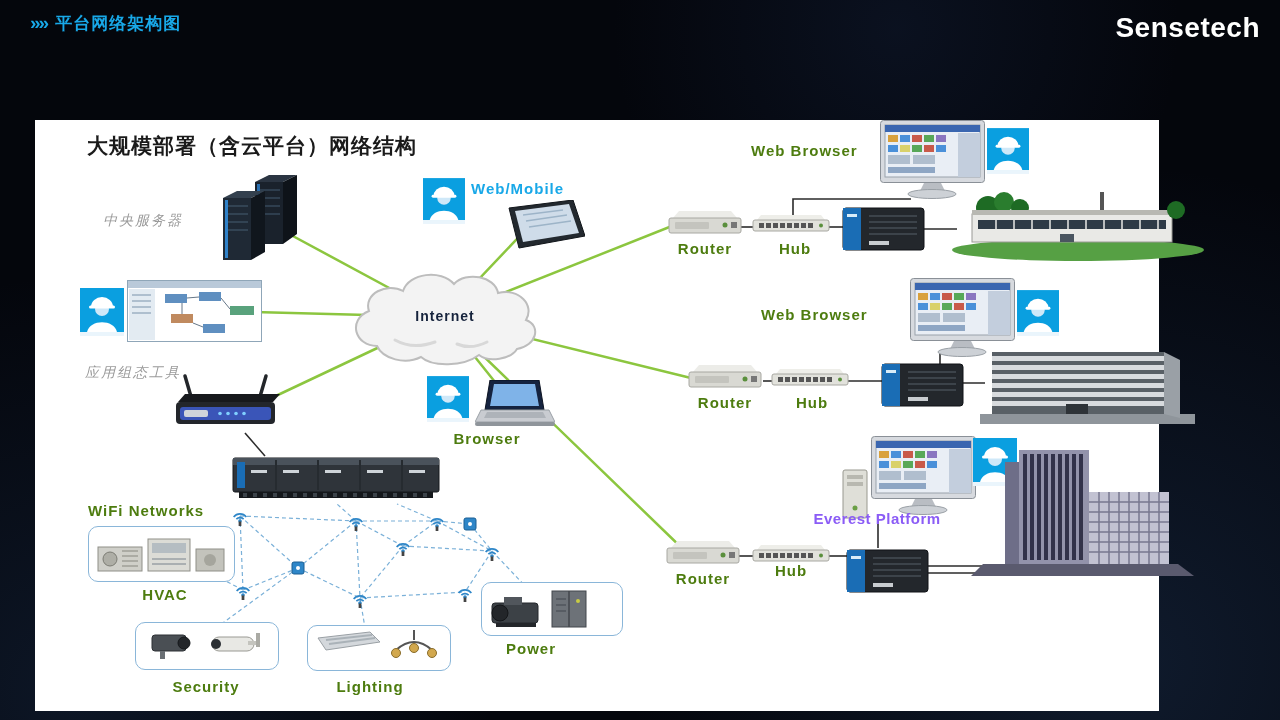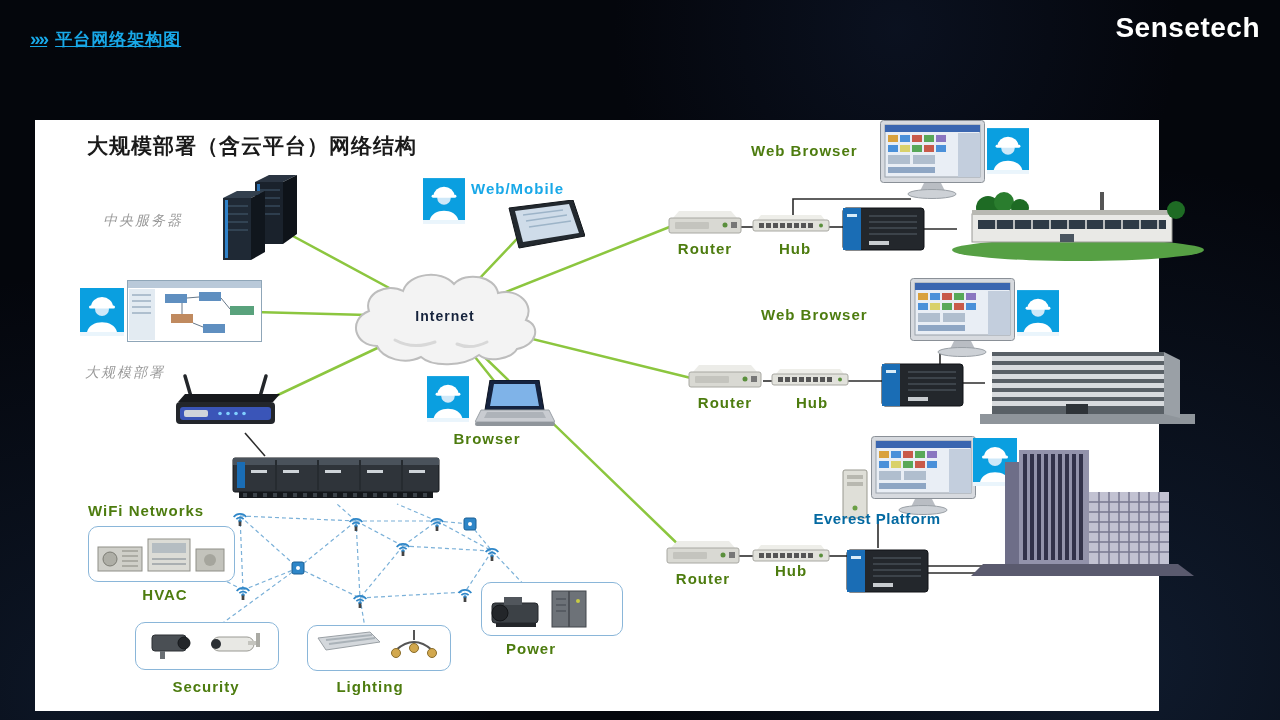--- a/index.html
+++ b/index.html
@@ -3,31 +3,31 @@
 <meta charset="utf-8">
 <style>
   html,body{margin:0;padding:0;background:#04060c;}
   .slide{position:relative;width:1280px;height:720px;overflow:hidden;
     font-family:"Liberation Sans","DejaVu Sans",sans-serif;
     background:
       radial-gradient(circle at 88% 92%, rgba(45,80,130,.28), transparent 38%),
       radial-gradient(circle at 6% 96%, rgba(45,80,130,.22), transparent 30%),
       radial-gradient(circle at 70% 4%, rgba(30,50,90,.25), transparent 25%),
       #04060c;}
-  .hdr-title{position:absolute;left:30px;top:28px;color:#18a8e8;font-weight:bold;font-size:17px;letter-spacing:1px;text-decoration:underline;}
+  .hdr-title{position:absolute;left:30px;top:12px;color:#18a8e8;font-weight:bold;font-size:17px;letter-spacing:1px;}
   .hdr-title .arrows{font-size:19px;margin-right:8px;letter-spacing:-2px;}
   .brand{position:absolute;right:20px;top:12px;color:#fff;font-weight:bold;font-size:28px;letter-spacing:.5px;}
   .panel{position:absolute;left:35px;top:120px;width:1124px;height:591px;background:#fff;}
   .panel-title{position:absolute;left:52px;top:12px;font-size:21px;font-weight:bold;color:#1a1a1a;letter-spacing:1px;}
   .dev{position:absolute;line-height:0;}
   .label{position:absolute;font-weight:bold;color:#4d7c0f;font-size:15px;letter-spacing:1px;white-space:nowrap;}
   .label.ctr{text-align:center;}
   .label-cn{position:absolute;color:#9a9a9a;font-size:14px;letter-spacing:2px;white-space:nowrap;font-style:italic;}
   .label-cyan{color:#18a8e8;}
-  .label-teal{color:#0369a1;letter-spacing:.5px;}
+  .label-teal{color:#8b5cf6;letter-spacing:.5px;}
   .cloud-text{position:absolute;left:355px;top:188px;width:110px;text-align:center;font-weight:bold;font-size:14px;color:#16233c;letter-spacing:1px;}
   .eqbox{position:absolute;border:1.5px solid #8ab6d9;border-radius:10px;background:#fff;}
   #wires{position:absolute;left:0;top:0;}
 </style>
 </head>
 <body>
 
 <svg width="0" height="0" style="position:absolute">
   <defs>
     <symbol id="sym-worker" viewBox="0 0 44 48">
@@ -422,21 +422,21 @@
     <div class="dev" style="left:178px;top:52px"><svg width="95" height="95">
           <use href="#sym-server"></use>
         </svg></div>
     <div class="label-cn" style="left:68px;top:92px">中央服务器</div>
     <div class="dev" style="left:45px;top:168px"><svg width="44" height="48">
           <use href="#sym-worker"></use>
         </svg></div>
     <div class="dev" style="left:92px;top:160px"><svg width="135" height="62">
           <use href="#sym-appshot"></use>
         </svg></div>
-    <div class="label-cn" style="left:50px;top:244px">大规模部署</div>
+    <div class="label-cn" style="left:50px;top:244px">应用组态工具</div>
     <div class="dev" style="left:133px;top:252px"><svg width="115" height="66">
           <use href="#sym-wrouter"></use>
         </svg></div>
     <div class="dev" style="left:196px;top:328px"><svg width="210" height="56">
           <use href="#sym-plc"></use>
         </svg></div>
 
     <div class="dev" style="left:300px;top:138px"><svg width="215" height="115">
           <use href="#sym-cloud"></use>
         </svg></div>

